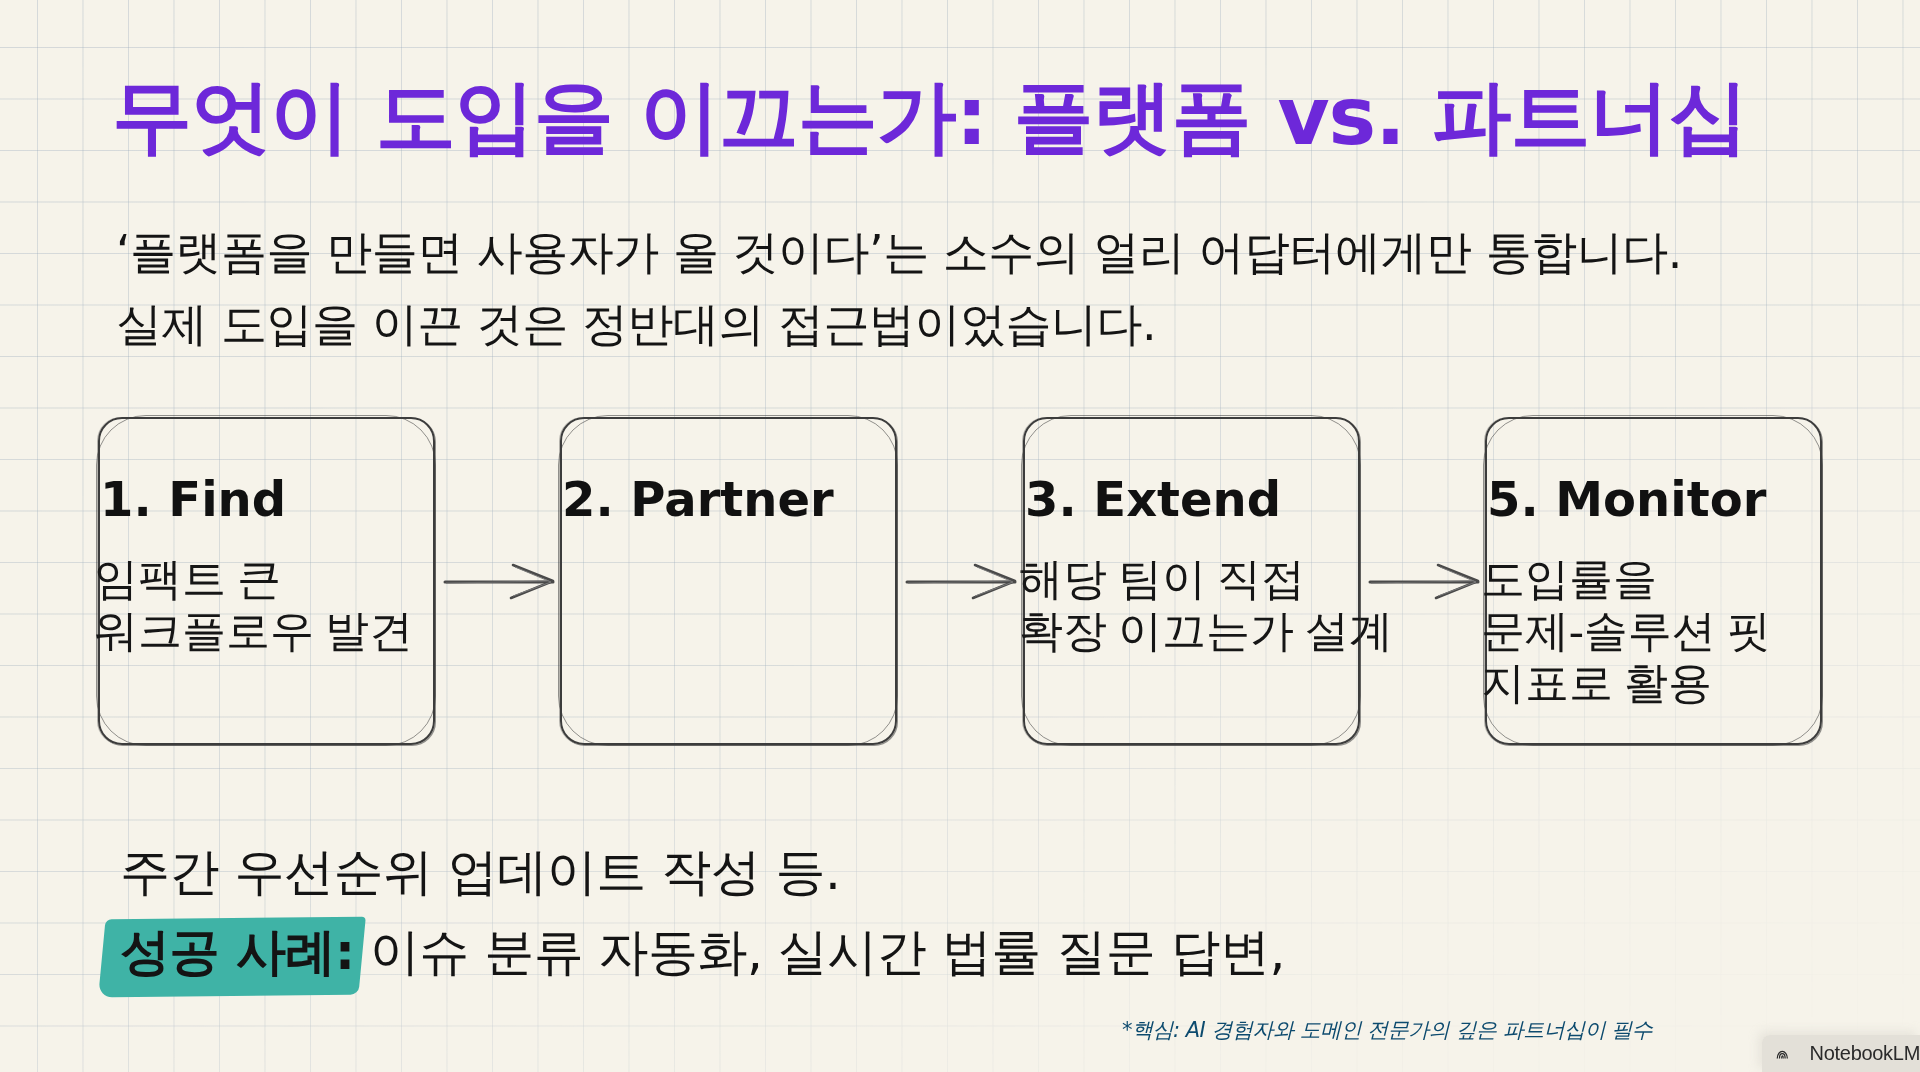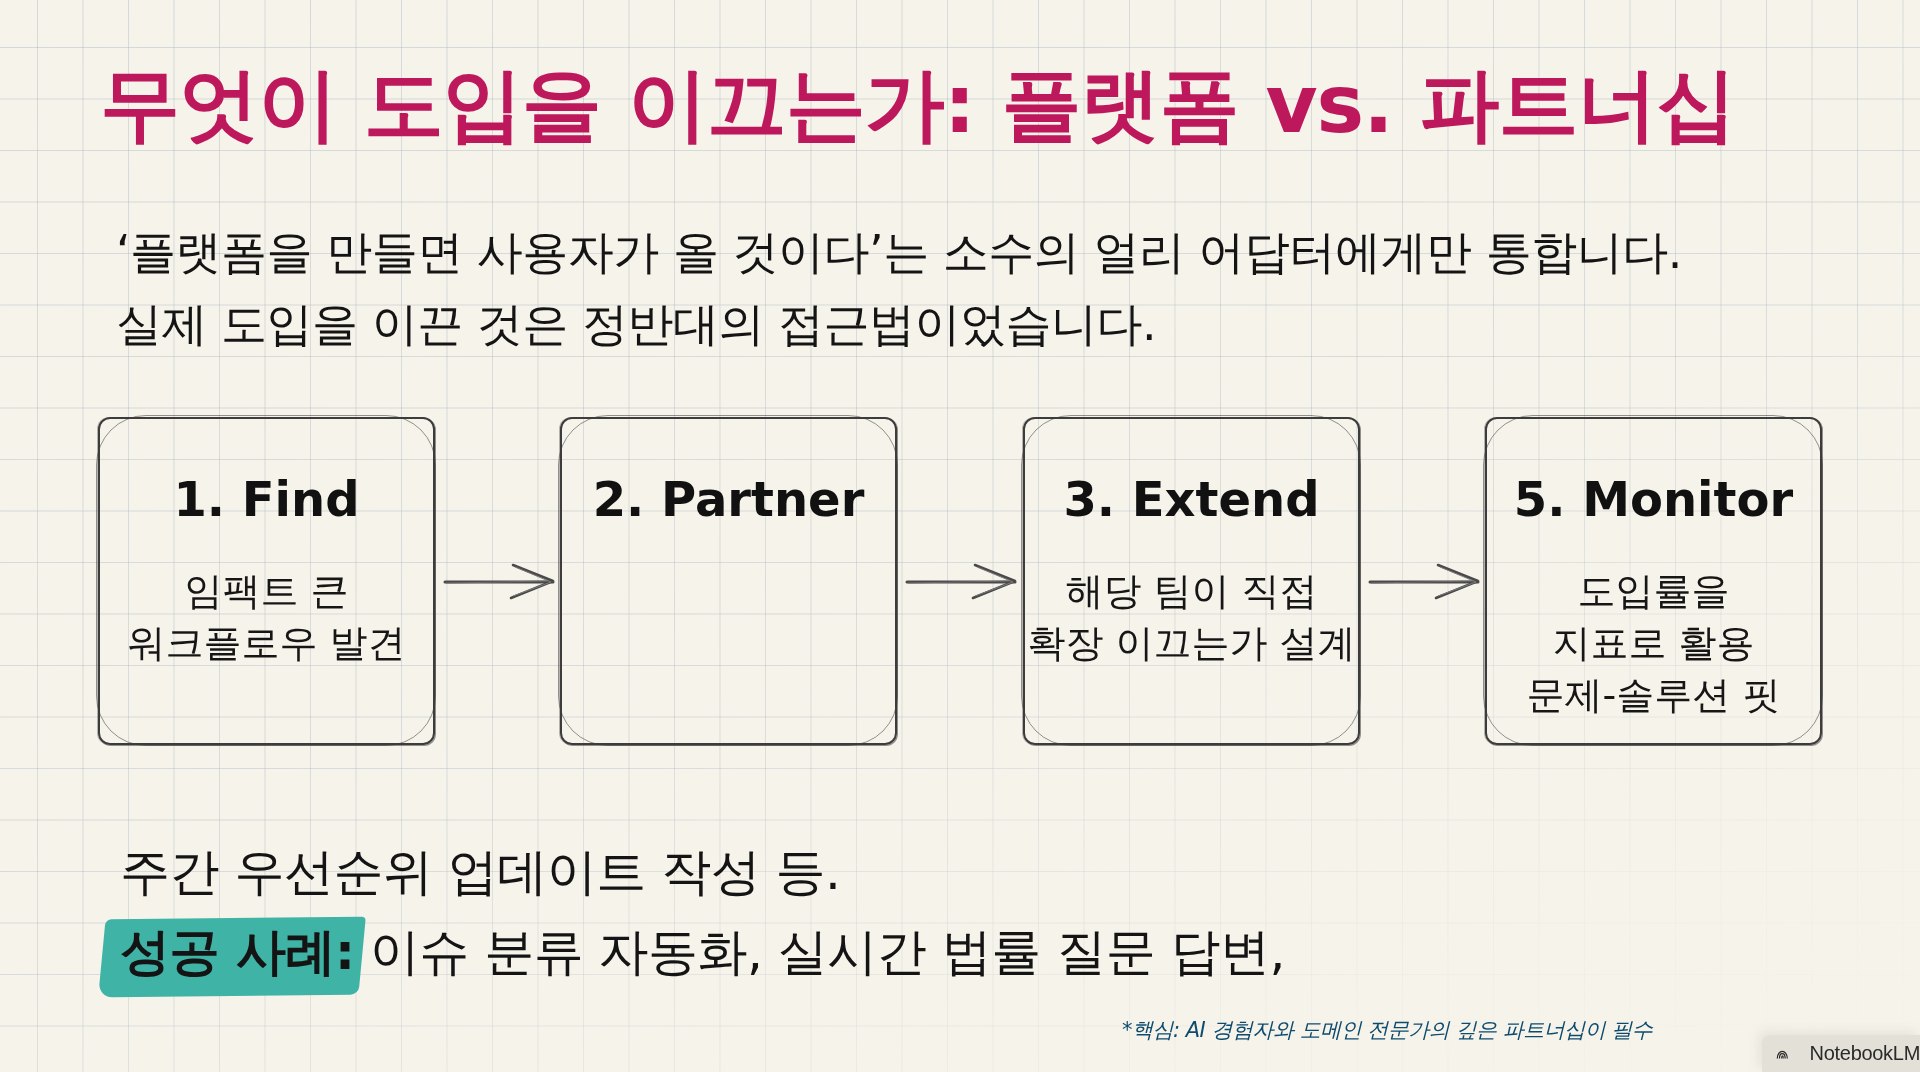--- a/index.html
+++ b/index.html
@@ -24,26 +24,26 @@
       background-size: 45.5px 51.5px;
       background-position: 37px 47px;
       -webkit-mask-image: linear-gradient(160deg, rgba(0,0,0,1) 0%, rgba(0,0,0,0.9) 55%, rgba(0,0,0,0.15) 85%, rgba(0,0,0,0) 100%);
       mask-image: linear-gradient(160deg, rgba(0,0,0,1) 0%, rgba(0,0,0,0.9) 55%, rgba(0,0,0,0.15) 85%, rgba(0,0,0,0) 100%);
       pointer-events: none;
     }
     .title {
       position: absolute;
       left: 100px;
       top: 50px;
-      margin: 0;
+      margin: 12px;
       font-size: 80px;
       font-weight: bold;
       line-height: 110px;
       letter-spacing: -1px;
-      color: #be185d;
+      color: #6d28d9;
       white-space: nowrap;
     }
     .subtitle {
       position: absolute;
       left: 100px;
       top: 200px;
       margin: 16px;
       font-size: 46px;
       line-height: 72px;
       font-weight: normal;
@@ -53,23 +53,23 @@
     }
     .subtitle span { display: block; }
 
     .step-box {
       position: absolute;
       top: 417px;
       width: 337px;
       height: 328px;
       box-sizing: border-box;
       border: 2.5px solid #3c3c3c;
-      border-radius: 12px;
+      border-radius: 24px;
       box-shadow: 1px 1px 0 0 rgba(60,60,60,0.55), -1px 0 0 0 rgba(60,60,60,0.35);
-      text-align: center;
+      text-align: left;
     }
     .step-box::after {
       content: "";
       position: absolute;
       inset: -4px -3px -3px -4px;
       border: 1.2px solid rgba(60,60,60,0.55);
       border-radius: 50px;
       pointer-events: none;
     }
     .step-heading {
@@ -78,24 +78,25 @@
       top: 52px;
       font-size: 48px;
       font-weight: bold;
       line-height: 56px;
       color: #111;
       white-space: nowrap;
     }
     .step-body {
       position: absolute;
       left: -6px; right: -6px;
-      top: 146px;
-      font-size: 38px;
+      top: 135px;
+      font-size: 44px;
       line-height: 52px;
       color: #161616;
+      font-family: Liberation Serif, serif;
     }
     .step-body span { display: block; white-space: nowrap; }
 
     .arrow {
       position: absolute;
       top: 562px;
       width: 112px;
       height: 40px;
     }
 
@@ -214,22 +215,22 @@
   <path d="M2 20 L110 20" stroke="#4a4a4a" stroke-width="3" fill="none" stroke-linecap="round"></path>
   <path d="M3 21 L108 19" stroke="#6a6a6a" stroke-width="1.2" fill="none"></path>
   <path d="M70 3 L110 19 L68 36" stroke="#4a4a4a" stroke-width="2.6" fill="none" stroke-linecap="round" stroke-linejoin="round"></path>
   <path d="M72 5 L108 20 L70 34" stroke="#7a7a7a" stroke-width="1" fill="none"></path>
 </svg>
 
 <div class="step-box" style="left:1485px;">
   <div class="step-heading">5. Monitor</div>
   <div class="step-body">
     <span>도입률을</span>
+    <span>문제-솔루션 핏</span>
     <span>지표로 활용</span>
-    <span>문제-솔루션 핏</span>
   </div>
 </div>
 
 <div class="success">
   <span class="success-line">주간 우선순위 업데이트 작성 등.</span>
   <span class="success-line"><span class="highlight-wrap">성공 사례:</span><span> 이슈 분류 자동화, 실시간 법률 질문 답변,</span></span>
 </div>
 
 <div class="footnote">*핵심: AI 경험자와 도메인 전문가의 깊은 파트너십이 필수</div>
 

